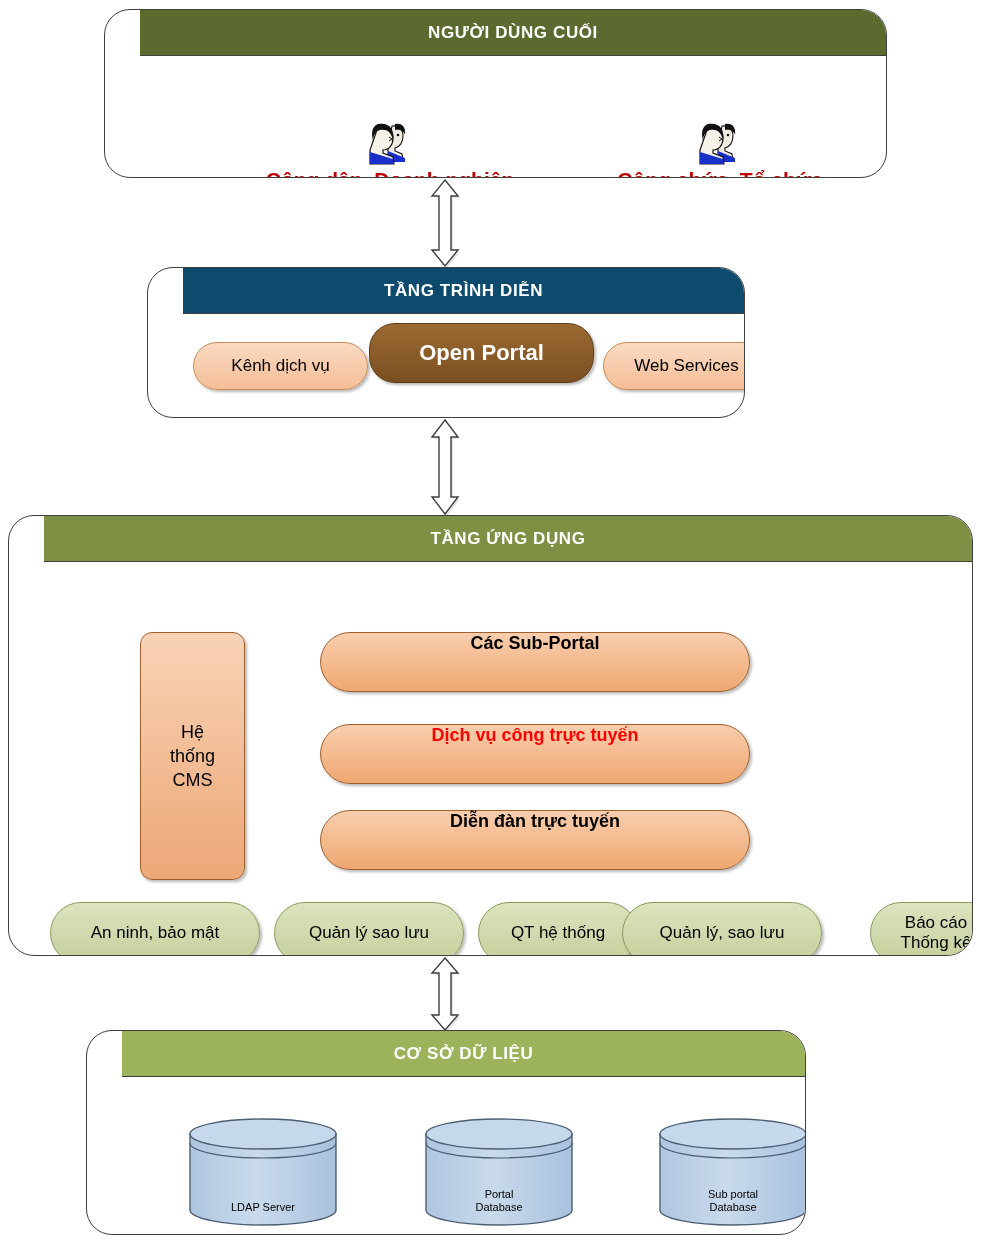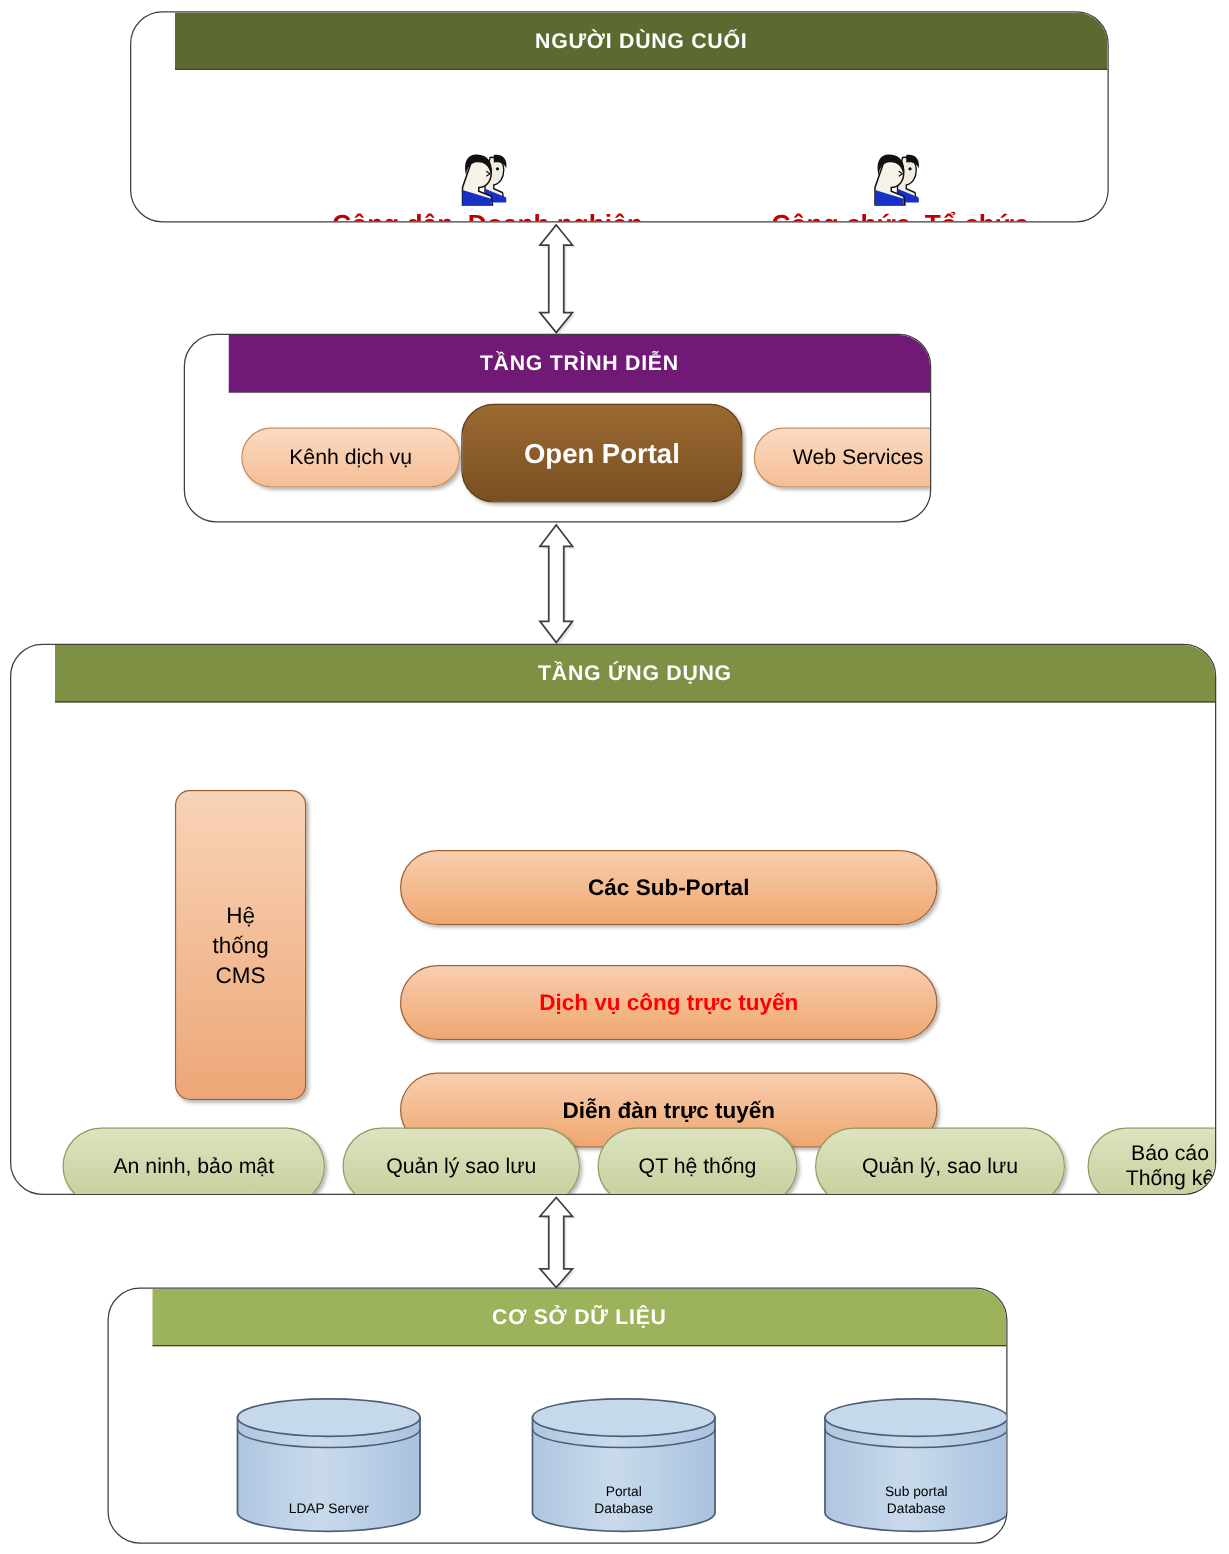--- a/index.html
+++ b/index.html
@@ -51,21 +51,21 @@
     color: #C00000;
     font-weight: bold;
     font-size: 21px;
     white-space: nowrap;
   }
   #user-group-citizen { left: 50px; top: 62px; width: 400px; }
   #user-group-official { left: 410px; top: 62px; width: 340px; }
 
   
   #panel-presentation { left: 147px; top: 267px; width: 598px; height: 151px; }
-  #panel-presentation .panel-header { background: #701a75; }
+  #panel-presentation .panel-header { background: #0c4a6e; }
   #panel-presentation .panel-body { height: 103px; }
 
   .pill {
     position: absolute;
     display: flex;
     align-items: center;
     justify-content: center;
     text-align: center;
     border-radius: 999px;
     border: 1px solid #7f5d2c;
@@ -74,21 +74,21 @@
     color: #000000;
     line-height: 1.15;
   }
   .pill-peach {
     background: linear-gradient(#FBDAC2, #F4BE96);
     border-color: #C98B55;
   }
   #pres-kenh { left: 10px; top: 28px; width: 175px; height: 48px; }
   #pres-webservices { left: 420px; top: 28px; width: 167px; height: 48px; }
   #pres-openportal {
-    left: 186px; top: 9px; width: 225px; height: 79px;
+    left: 186px; top: 9px; width: 225px; height: 60px;
     background: linear-gradient(#9B6A32, #7A4F21);
     border: 1px solid #5d3c18;
     border-radius: 26px;
     color: #ffffff;
     font-weight: bold;
     font-size: 22px;
   }
 
   
   #panel-application { left: 8px; top: 515px; width: 965px; height: 441px; }
@@ -115,26 +115,24 @@
   .app-bar {
     position: absolute;
     left: 276px;
     width: 430px;
     height: 60px;
     background: linear-gradient(#F8CEAE, #EFA771);
     border: 1px solid #9e5f2d;
     border-radius: 30px;
     box-shadow: 2px 2px 3px rgba(0,0,0,0.28);
     display: flex;
-    align-items: center;
     justify-content: center;
     font-size: 18px;
     font-weight: bold;
     color: #000000;
-    margin-top: 48px;
   }
   #app-bar-0 { top: 70px; }
   #app-bar-1 { top: 162px; }
   #app-bar-2 { top: 248px; }
   #app-bar-1 .app-bar-label { color: #FF0000; }
 
   .svc-pill {
     position: absolute;
     top: 340px;
     height: 62px;
@@ -146,21 +144,21 @@
     align-items: center;
     justify-content: center;
     text-align: center;
     font-size: 17px;
     color: #000000;
     line-height: 1.2;
   }
   #svc-0 { left: 6px;   width: 210px; }
   #svc-1 { left: 230px; width: 190px; }
   #svc-2 { left: 434px; width: 160px; }
-  #svc-3 { left: 608px; width: 200px; }
+  #svc-3 { left: 578px; width: 200px; }
   #svc-4 { left: 826px; width: 132px; }
 
   
   #panel-database { left: 86px; top: 1030px; width: 720px; height: 205px; }
   #panel-database .panel-header { background: #9CB35C; }
   #panel-database .panel-body { height: 157px; }
 
   .cylinder {
     position: absolute;
     top: 40px;

